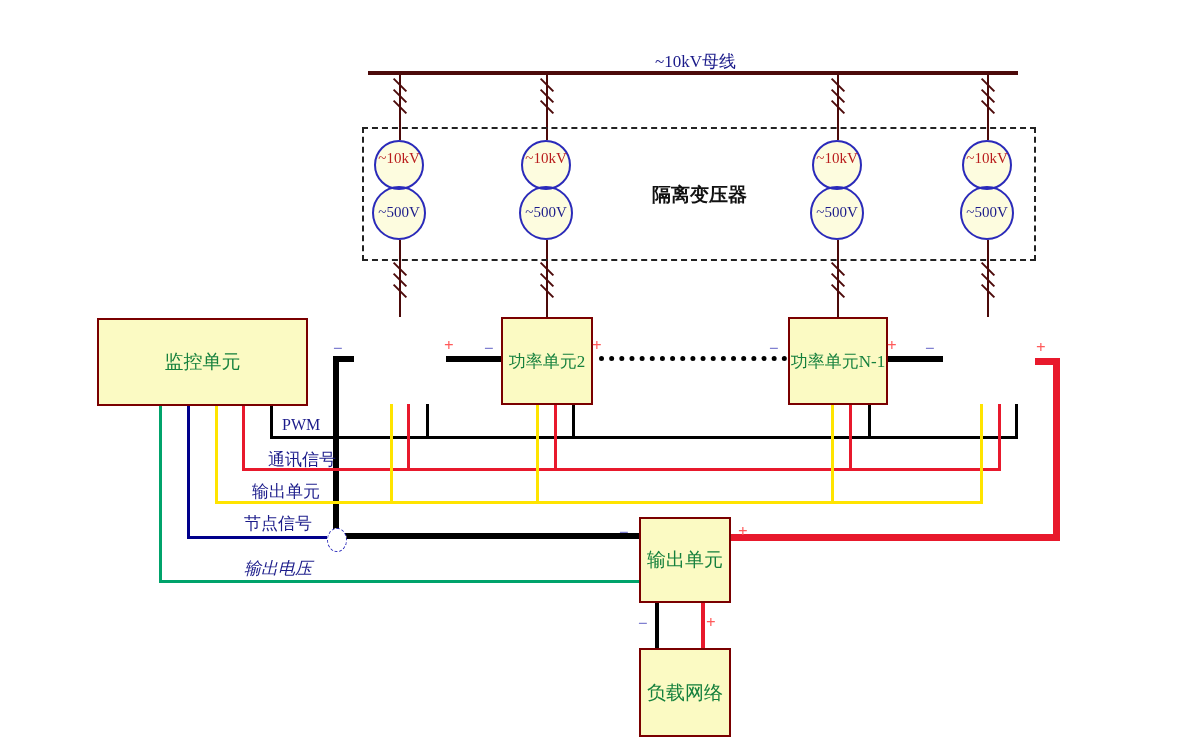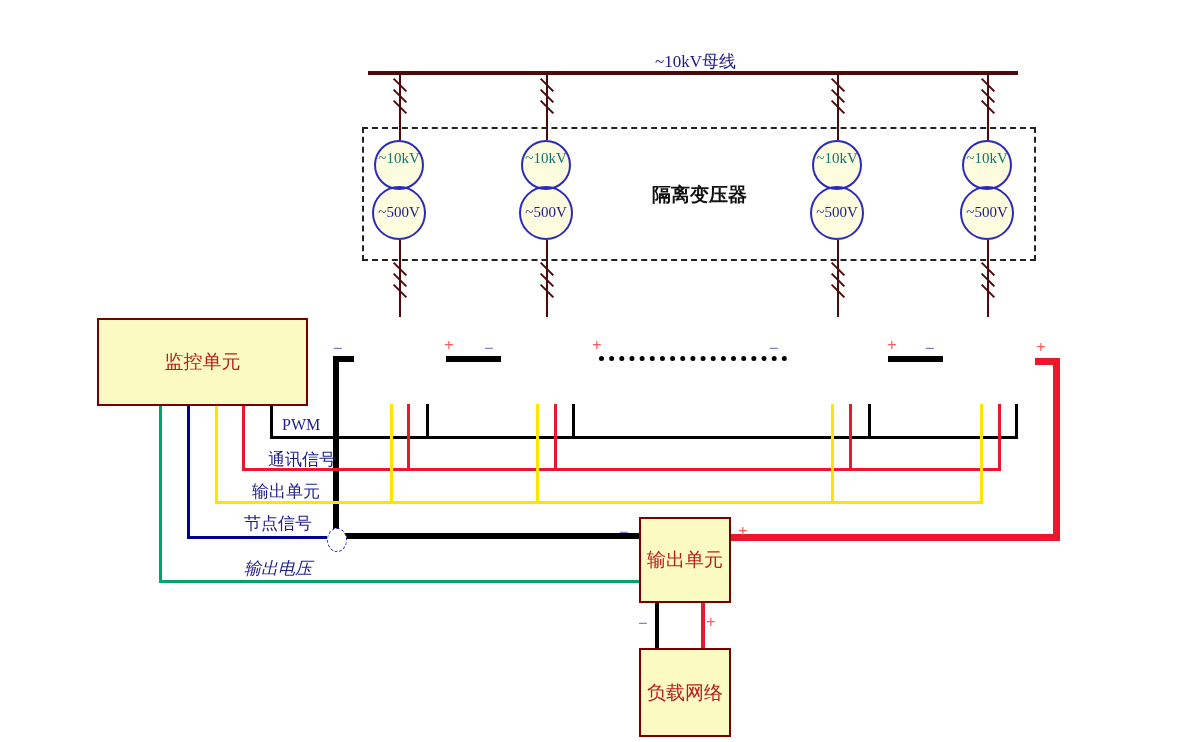--- a/index.html
+++ b/index.html
@@ -6,30 +6,30 @@
   #stage{
     position:relative;width:1188px;height:742px;background:#ffffff;
     font-family:"Liberation Serif","DejaVu Serif",serif;overflow:hidden;
   }
   .abs{position:absolute;}
   .line{position:absolute;z-index:1;}
   .unit-box{
     position:absolute;z-index:2;background:#FBFAC3;border:2px solid #7A0000;
     display:flex;align-items:center;justify-content:center;box-sizing:border-box;
   }
-  .unit-label{color:#b91c1c;font-size:19px;white-space:nowrap;}
+  .unit-label{color:#15803d;font-size:19px;white-space:nowrap;}
   .pu-label{font-size:17px;}
   .sig-label{position:absolute;z-index:3;color:#1B1B8A;font-size:17px;white-space:nowrap;}
   .pol{position:absolute;z-index:3;font-size:17px;font-weight:bold;line-height:1;}
   .pol.minus{color:#7B7BCF;}
   .pol.plus{color:#FF5A5A;}
   .tr-back{position:absolute;z-index:2;background:#FDFCDF;border-radius:50%;}
   .tr-ring{position:absolute;z-index:3;border:2px solid #2A2ABB;border-radius:50%;box-sizing:border-box;background:transparent;}
   .tr-label{position:absolute;z-index:4;width:56px;text-align:center;font-size:15px;white-space:nowrap;}
-  .tr-label.hv{color:#0f766e;}
+  .tr-label.hv{color:#b91c1c;}
   .tr-label.lv{color:#1B1B8A;}
   .hash{position:absolute;z-index:1;width:18px;height:0;border-top:2px solid #4C0A0A;transform:rotate(45deg);}
   .vmaroon{position:absolute;z-index:1;width:2px;background:#4C0A0A;}
   .dash-box{position:absolute;z-index:1;border:2px dashed #222;box-sizing:border-box;}
   .big-label{position:absolute;z-index:3;color:#111;font-size:19px;font-weight:bold;white-space:nowrap;}
   .bus-label{position:absolute;z-index:3;color:#1B1B8A;font-size:17px;white-space:nowrap;}
 </style>
 </head>
 <body>
 
@@ -146,20 +146,26 @@
   <div class="line" style="left:980px;top:404px;width:3px;height:100px;background:#FFE400;"></div>
   <div class="line" style="left:998px;top:404px;width:3px;height:67px;background:#E8192C;"></div>
   <div class="line" style="left:1015px;top:404px;width:3px;height:35px;background:#000;"></div>
 
   <div class="line" style="left:655px;top:601px;width:4px;height:49px;background:#000;"></div>
   <div class="line" style="left:701px;top:601px;width:4px;height:49px;background:#E8192C;"></div>
 
   <div class="unit-box" style="left:97px;top:318px;width:211px;height:88px;">
     <span class="unit-label">监控单元</span>
   </div>
+  <div class="unit-box" style="left:501px;top:317px;width:92px;height:88px;">
+    <span class="unit-label pu-label">功率单元2</span>
+  </div>
+  <div class="unit-box" style="left:788px;top:317px;width:100px;height:88px;">
+    <span class="unit-label pu-label">功率单元N-1</span>
+  </div>
   <div class="unit-box" style="left:639px;top:648px;width:92px;height:89px;">
     <span class="unit-label">负载网络</span>
   </div>
   <div class="unit-box" style="left:639px;top:517px;width:92px;height:86px;">
     <span class="unit-label">输出单元</span>
   </div>
 
   <div class="sig-label" style="left:282px;top:416px;font-size:16px;">PWM</div>
   <div class="sig-label" style="left:268px;top:448px;">通讯信号</div>
   <div class="sig-label" style="left:252px;top:480px;">输出单元</div>

